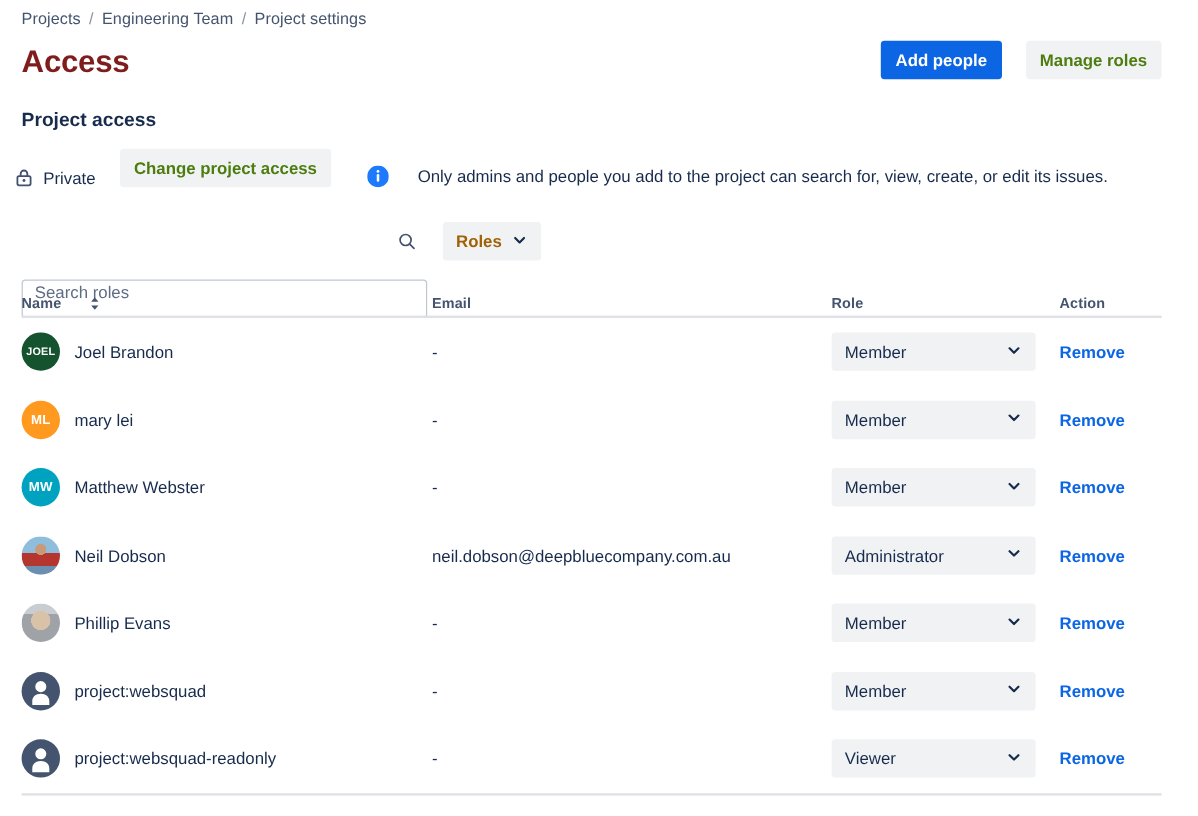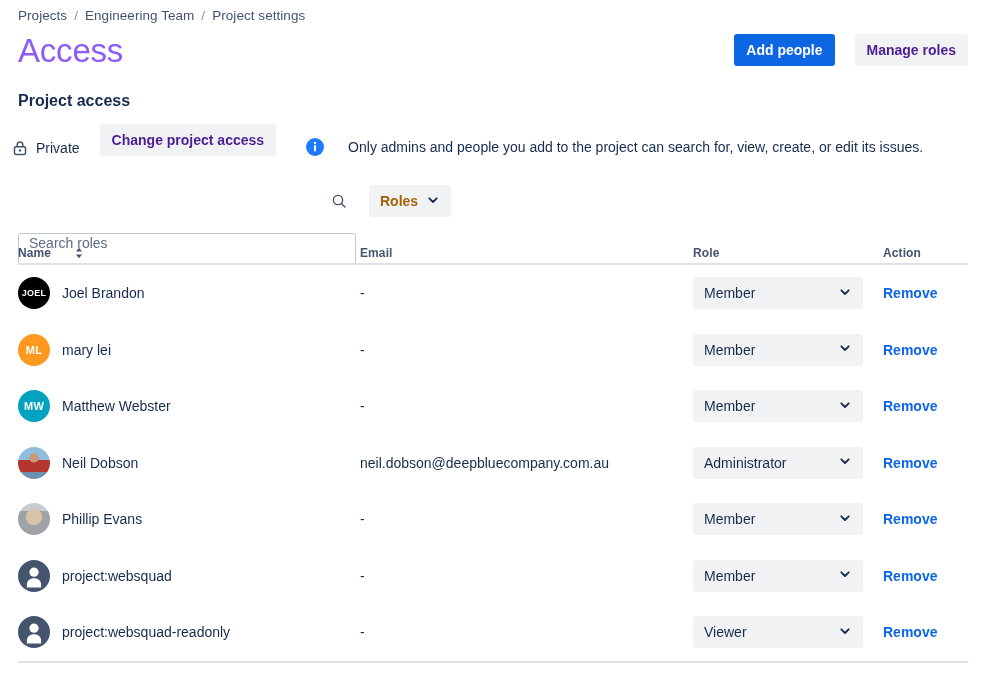--- a/index.html
+++ b/index.html
@@ -35,23 +35,23 @@
 
   
   .page-head {
     position: absolute;
     top: 34px;
     left: 18px;
     right: 30px;
     height: 36px;
   }
   .page-title {
-    font-size: 33px;
-    font-weight: normal;
-    color: #8b5cf6;
+    font-size: 26px;
+    font-weight: bold;
+    color: #7f1d1d;
     letter-spacing: -0.2px;
     line-height: 34px;
     margin: 0;
   }
   .head-actions {
     position: absolute;
     top: 0;
     right: 0;
     display: flex;
     gap: 20px;
@@ -62,21 +62,21 @@
     font-family: inherit;
     font-size: 14px;
     font-weight: bold;
     padding: 0 12px;
     height: 32px;
     line-height: 32px;
     cursor: pointer;
     white-space: nowrap;
   }
   .btn-primary { background: #0C66E4; color: #ffffff; }
-  .btn-subtle { background: #F1F2F4; color: #4c1d95; }
+  .btn-subtle { background: #F1F2F4; color: #4d7c0f; }
 
   
   .section-title {
     position: absolute;
     top: 92px;
     left: 18px;
     font-size: 16px;
     font-weight: bold;
     color: #172B4D;
     margin: 0;
@@ -332,21 +332,21 @@
         </svg>
       </span>
     </div>
     <div class="th col-email">Email</div>
     <div class="th col-role">Role</div>
     <div class="th col-action">Action</div>
   </div>
   <div class="tbody" id="table-body">
       <div class="tr">
         <div class="td col-name person">
-          <div class="avatar tiny-label" style="background:#000000;">JOEL</div>
+          <div class="avatar tiny-label" style="background:#14532d;">JOEL</div>
           <span>Joel Brandon</span>
         </div>
         <div class="td col-email">-</div>
         <div class="td col-role">
           <div class="role-select">
             <span>Member</span>
             <span><svg width="14" height="14" viewBox="0 0 14 14" aria-hidden="true">
                 <path d="M3.3 5.3L7 9l3.7-3.7" fill="none" stroke="#172B4D" stroke-width="1.8" stroke-linecap="round" stroke-linejoin="round"></path>
               </svg></span>
           </div>

